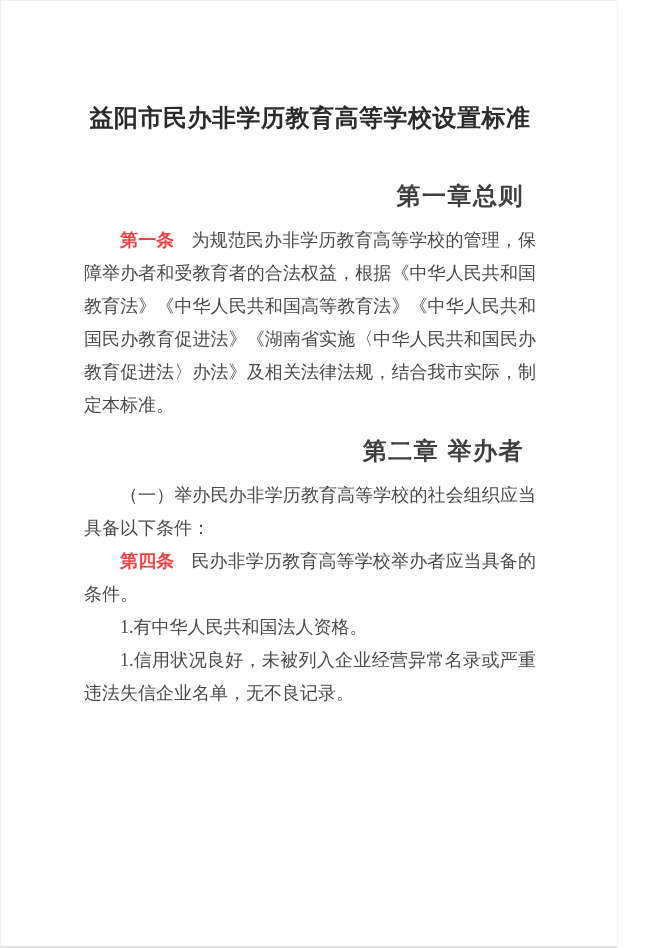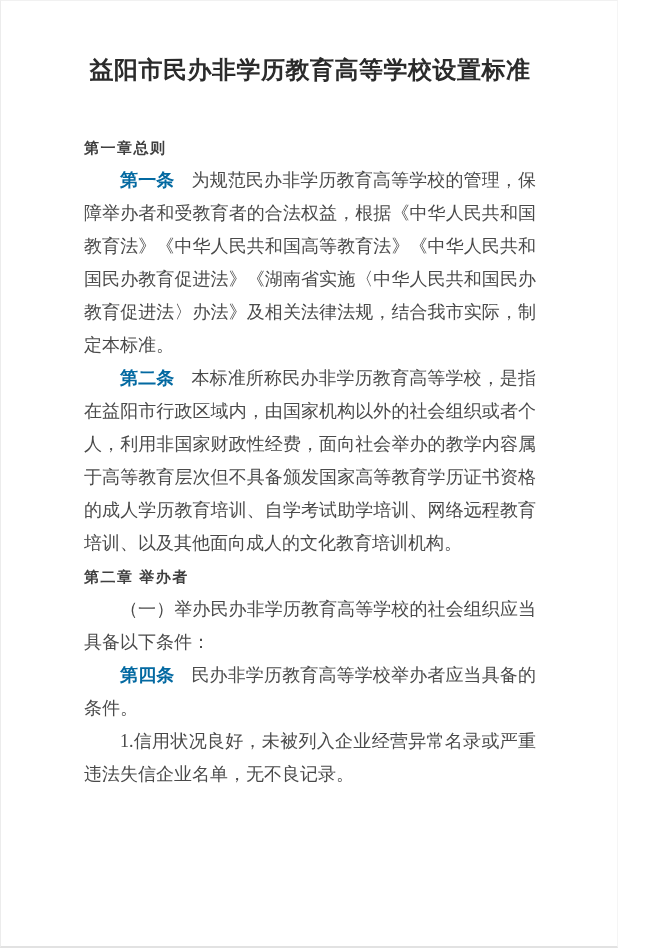--- a/index.html
+++ b/index.html
@@ -6,80 +6,80 @@
     margin: 0;
     padding: 0;
     background: #ffffff;
   }
   .page {
     position: relative;
     width: 618px;
     height: 948px;
     background: #ffffff;
     box-sizing: border-box;
-    padding: 52px 81px 0 83px;
+    padding: 100px 81px 0 83px;
     border-top: 1px solid #f1f1f1;
     border-left: 1px solid #ececec;
     border-right: 1px solid #f5f5f5;
     border-bottom: 2px solid #e2e2e2;
     overflow: hidden;
   }
   .doc-title {
     margin: 0 0 44px 0;
     text-align: center;
     font-family: "Liberation Serif", "DejaVu Serif", serif;
     font-size: 24px;
     font-weight: bold;
     letter-spacing: 0.5px;
     line-height: 34px;
     color: #2b2b2b;
   }
   .chapter-heading {
-    margin: 0;
-    text-align: left;
+    margin: 12px;
+    text-align: right;
     font-family: "Liberation Sans", "DejaVu Sans", sans-serif;
-    font-size: 15px;
+    font-size: 24px;
     font-weight: 600;
     letter-spacing: 1.5px;
     line-height: 33px;
     color: #3f3f3f;
   }
   .body-par {
     margin: 0;
     font-family: "Liberation Serif", "DejaVu Serif", serif;
     font-size: 18px;
     line-height: 33px;
     color: #4a4a4a;
     text-align: justify;
     text-justify: inter-ideograph;
     text-indent: 2em;
   }
   .article-label {
     font-weight: bold;
-    color: #0369a1;
+    color: #ef4444;
     margin-right: 17px;
     margin-top: 15px;
   }
 </style>
 </head>
 <body>
 
 <div class="page">
 
   <h1 class="doc-title">益阳市民办非学历教育高等学校设置标准</h1>
 
   <h2 class="chapter-heading">第一章总则</h2>
 
   <p class="body-par"><span class="article-label">第一条</span><span>为规范民办非学历教育高等学校的管理，保障举办者和受教育者的合法权益，根据《中华人民共和国教育法》《中华人民共和国高等教育法》《中华人民共和国民办教育促进法》《湖南省实施〈中华人民共和国民办教育促进法〉办法》及相关法律法规，结合我市实际，制定本标准。</span></p>
 
-  <p class="body-par"><span class="article-label">第二条</span><span>本标准所称民办非学历教育高等学校，是指在益阳市行政区域内，由国家机构以外的社会组织或者个人，利用非国家财政性经费，面向社会举办的教学内容属于高等教育层次但不具备颁发国家高等教育学历证书资格的成人学历教育培训、自学考试助学培训、网络远程教育培训、以及其他面向成人的文化教育培训机构。</span></p>
 
 
   <h2 class="chapter-heading">第二章 举办者</h2>
 
   <p class="body-par">（一）举办民办非学历教育高等学校的社会组织应当具备以下条件：</p>
 
   <p class="body-par"><span class="article-label">第四条</span><span>民办非学历教育高等学校举办者应当具备的条件。</span></p>
 
+  <p class="body-par">1.有中华人民共和国法人资格。</p>
 
   <p class="body-par">1.信用状况良好，未被列入企业经营异常名录或严重违法失信企业名单，无不良记录。</p>
 
 </div>
 
 </body></html>

